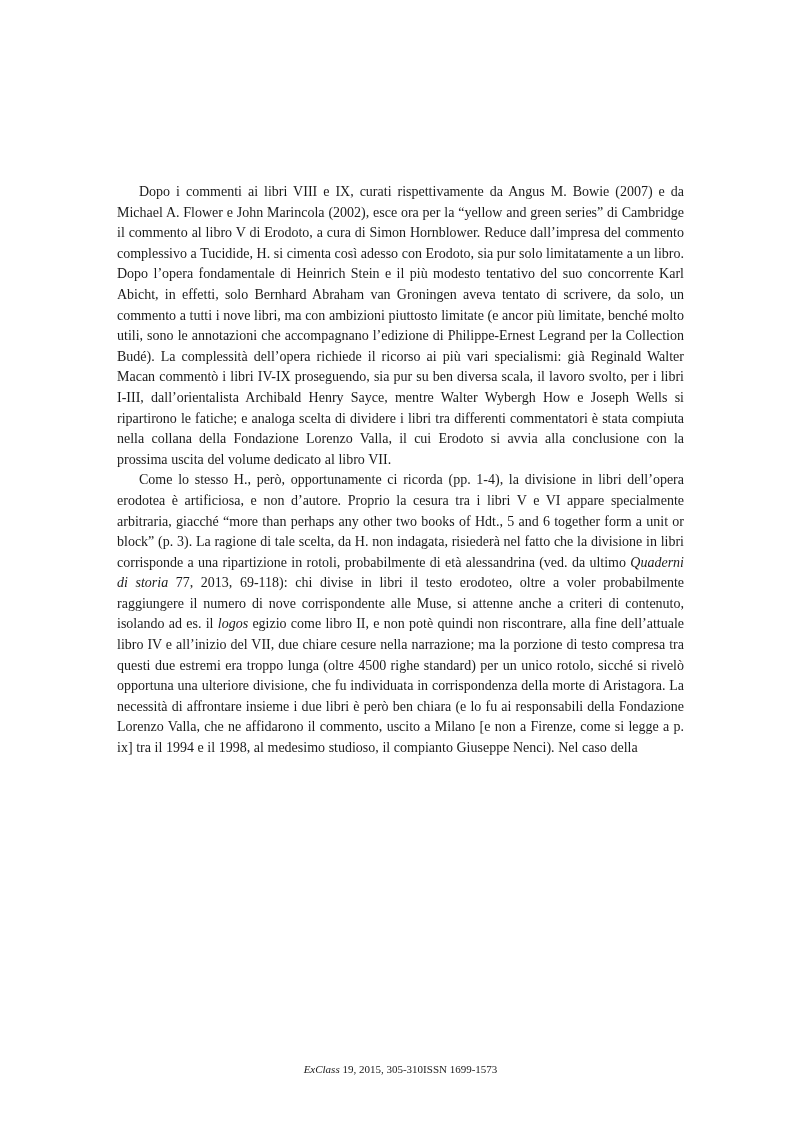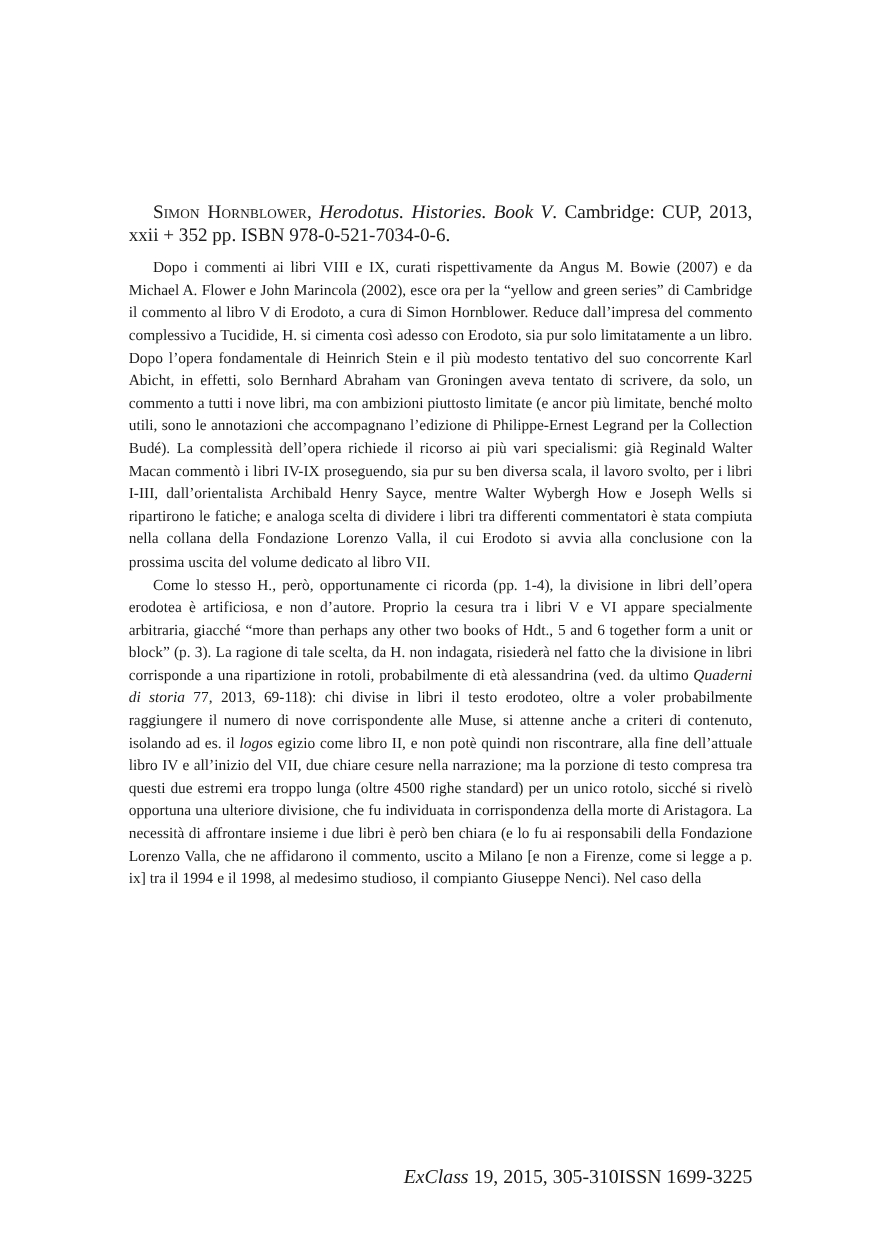--- a/index.html
+++ b/index.html
@@ -47,42 +47,41 @@
     text-indent: 22px;
     margin: 0;
     word-spacing: 0.1px;
   }
   .footer {
     position: absolute;
     left: 117px;
     top: 1060px;
     width: 567px;
     display: flex;
-    justify-content: flex-end;
+    justify-content: center;
     align-items: baseline;
-    font-size: 18px;
+    font-size: 11px;
     line-height: 18px;
   }
   .footer-left, .footer-right {
     white-space: nowrap;
   }
 </style>
 </head>
 <body>
 
 <div class="page">
 
   <div class="content">
 
-    <p class="bookref"><span class="smallcaps">Simon Hornblower</span><span>, </span><span class="it">Herodotus. Histories. Book V</span><span>. Cambridge: CUP, 2013, xxii + 352 pp. ISBN 978-0-521-7034-0-6.</span></p>
 
     <p class="body-par"><span>Dopo i commenti ai libri VIII e IX, curati rispettivamente da Angus M. Bowie (2007) e da Michael A. Flower e John Marincola (2002), esce ora per la “yellow and green series” di Cambridge il commento al libro V di Erodoto, a cura di Simon Hornblower. Reduce dall’impresa del commento complessivo a Tucidide, H. si cimenta così adesso con Erodoto, sia pur solo limitatamente a un libro. Dopo l’opera fondamentale di Heinrich Stein e il più modesto tentativo del suo concorrente Karl Abicht, in effetti, solo Bernhard Abraham van Groningen aveva tentato di scrivere, da solo, un commento a tutti i nove libri, ma con ambizioni piuttosto limitate (e ancor più limitate, benché molto utili, sono le annotazioni che accompagnano l’edizione di Philippe-Ernest Legrand per la Collection Budé). La complessità dell’opera richiede il ricorso ai più vari specialismi: già Reginald Walter Macan commentò i libri IV-IX proseguendo, sia pur su ben diversa scala, il lavoro svolto, per i libri I-III, dall’orientalista Archibald Henry Sayce, mentre Walter Wybergh How e Joseph Wells si ripartirono le fatiche; e analoga scelta di dividere i libri tra differenti commentatori è stata compiuta nella collana della Fondazione Lorenzo Valla, il cui Erodoto si avvia alla conclusione con la prossima uscita del volume dedicato al libro VII.</span></p>
 
     <p class="body-par"><span>Come lo stesso H., però, opportunamente ci ricorda (pp. 1-4), la divisione in libri dell’opera erodotea è artificiosa, e non d’autore. Proprio la cesura tra i libri V e VI appare specialmente arbitraria, giacché “more than perhaps any other two books of Hdt., 5 and 6 together form a unit or block” (p. 3). La ragione di tale scelta, da H. non indagata, risiederà nel fatto che la divisione in libri corrisponde a una ripartizione in rotoli, probabilmente di età alessandrina (ved. da ultimo </span><span class="it">Quaderni di storia</span><span> 77, 2013, 69-118): chi divise in libri il testo erodoteo, oltre a voler probabilmente raggiungere il numero di nove corrispondente alle Muse, si attenne anche a criteri di contenuto, isolando ad es. il </span><span class="it">logos</span><span> egizio come libro II, e non potè quindi non riscontrare, alla fine dell’attuale libro IV e all’inizio del VII, due chiare cesure nella narrazione; ma la porzione di testo compresa tra questi due estremi era troppo lunga (oltre 4500 righe standard) per un unico rotolo, sicché si rivelò opportuna una ulteriore divisione, che fu individuata in corrispondenza della morte di Aristagora. La necessità di affrontare insieme i due libri è però ben chiara (e lo fu ai responsabili della Fondazione Lorenzo Valla, che ne affidarono il commento, uscito a Milano [e non a Firenze, come si legge a p. ix] tra il 1994 e il 1998, al medesimo studioso, il compianto Giuseppe Nenci). Nel caso della</span></p>
 
   </div>
 
   <div class="footer">
     <div class="footer-left"><span class="it">ExClass</span><span> 19, 2015, 305-310</span></div>
-    <div class="footer-right">ISSN 1699-3225</div>
+    <div class="footer-right">ISSN 1699-1573</div>
   </div>
 
 </div>
 
 </body></html>

